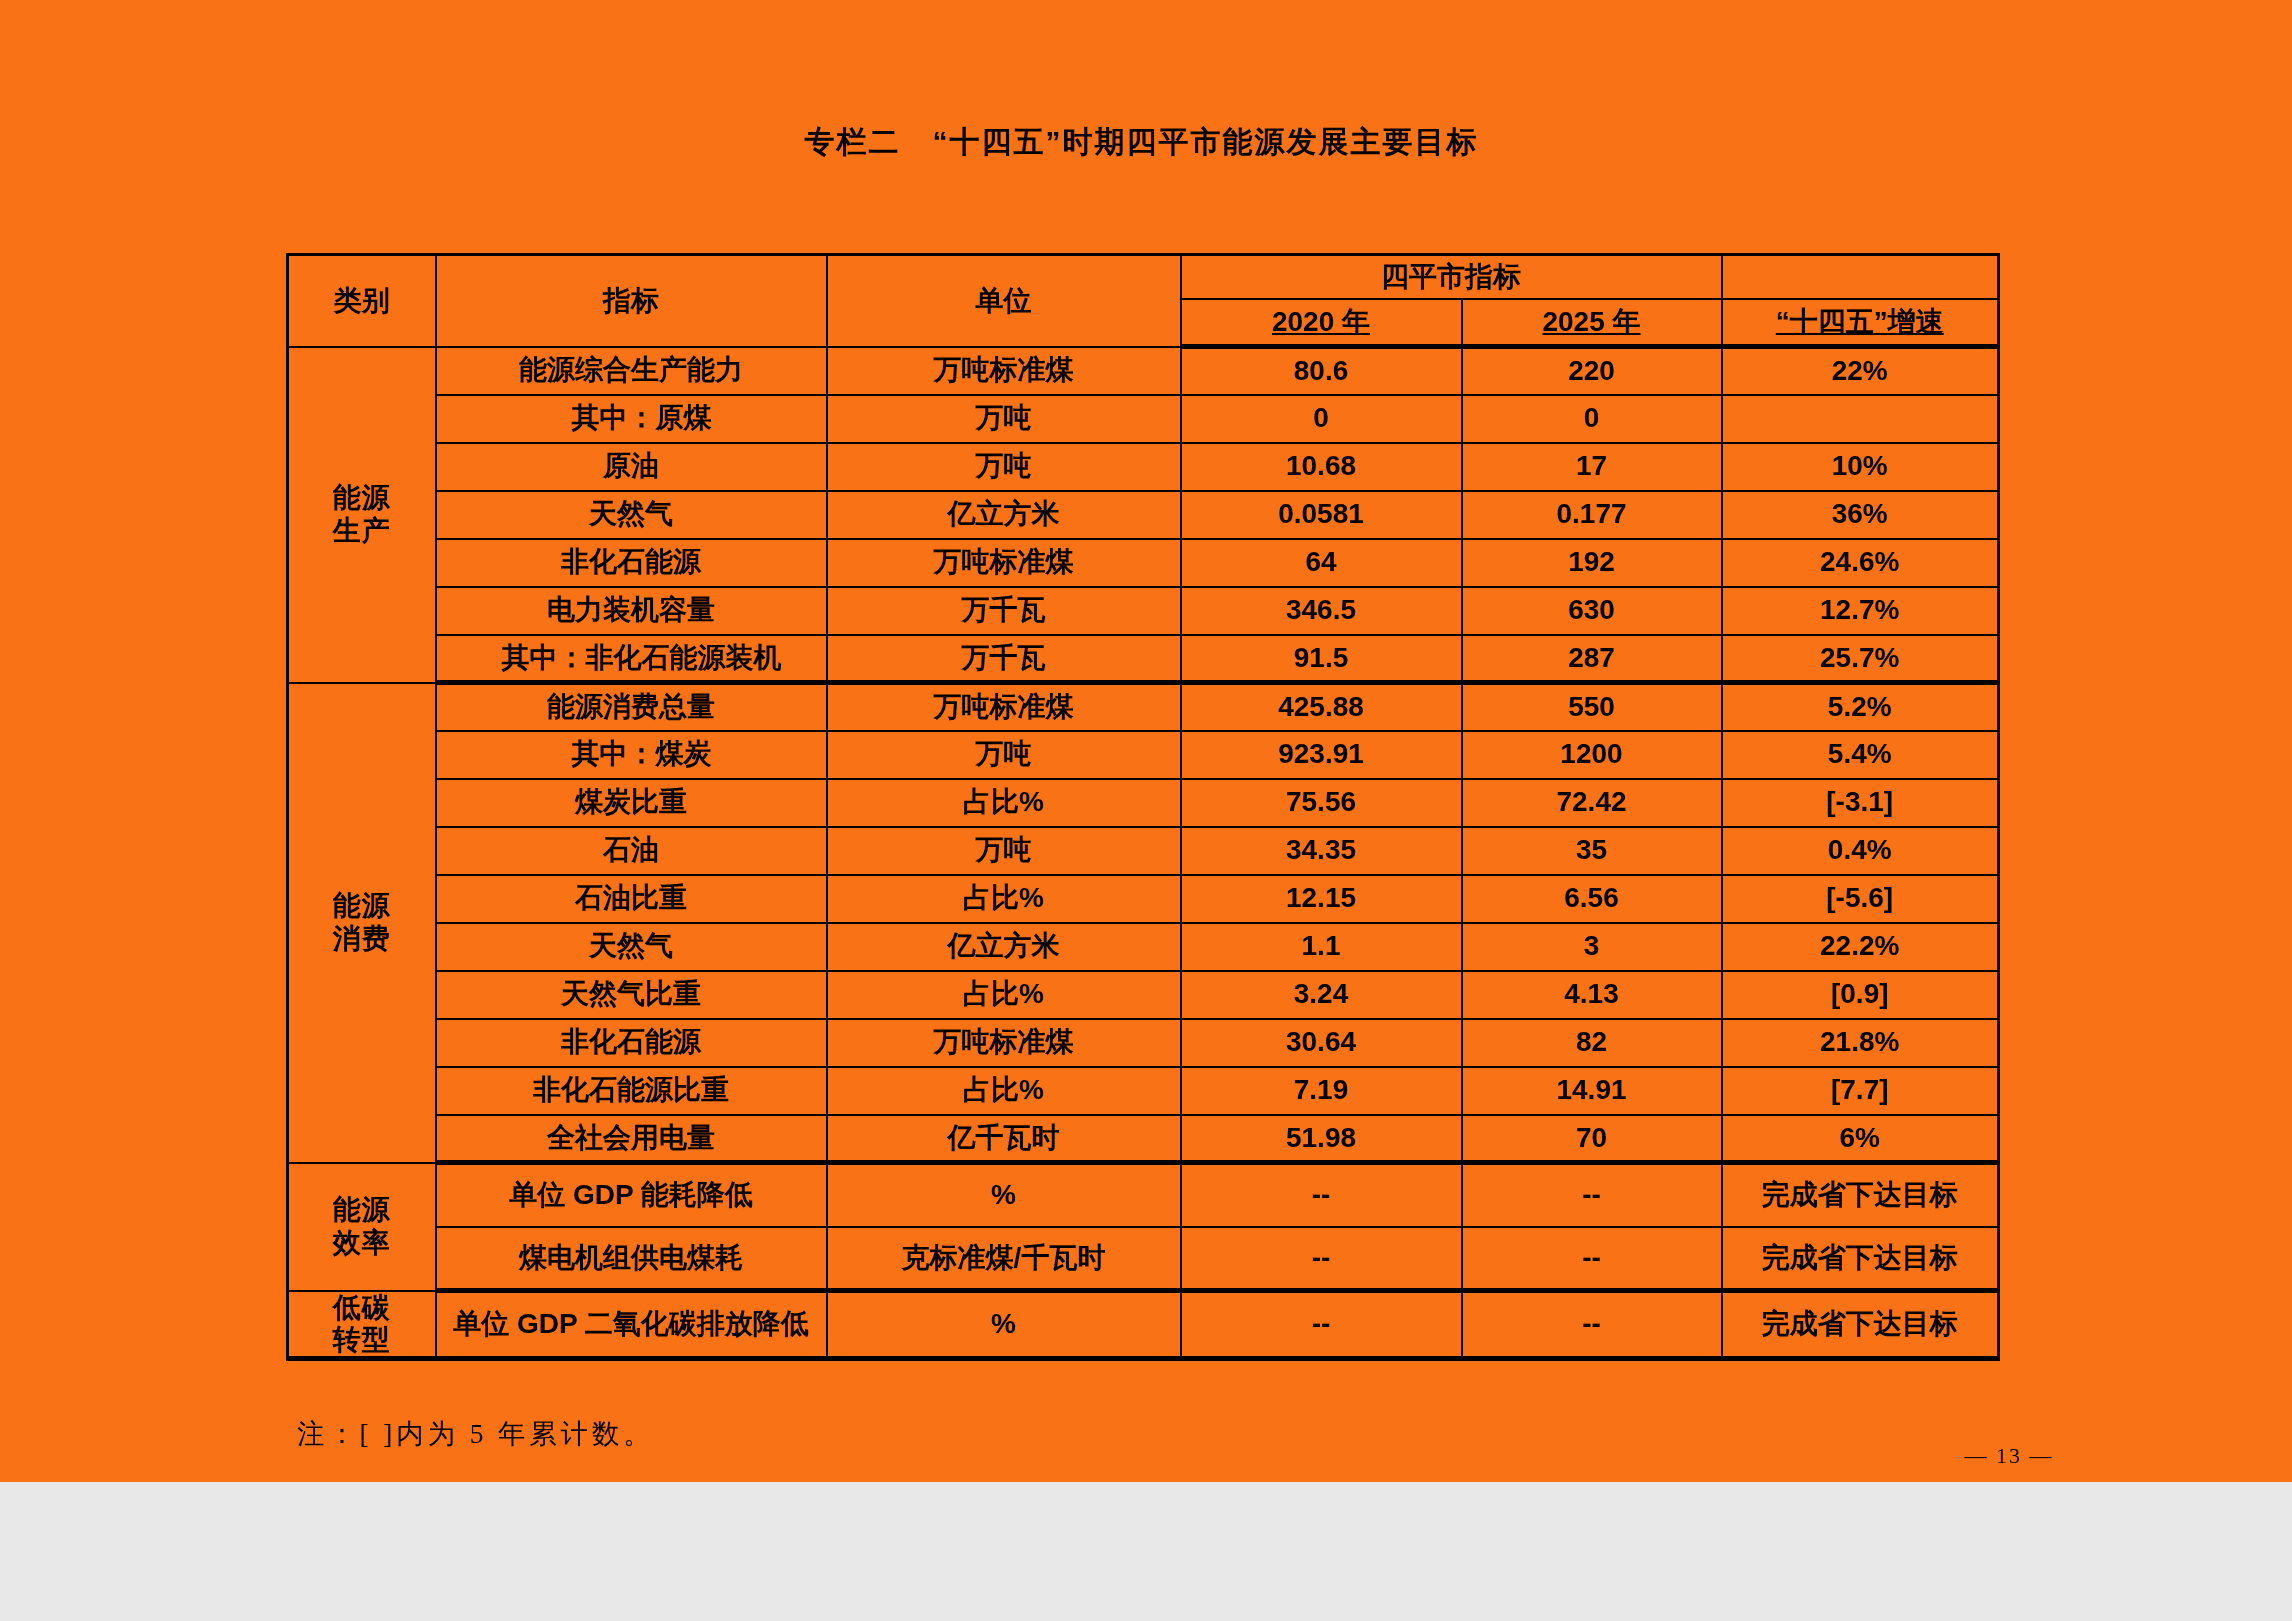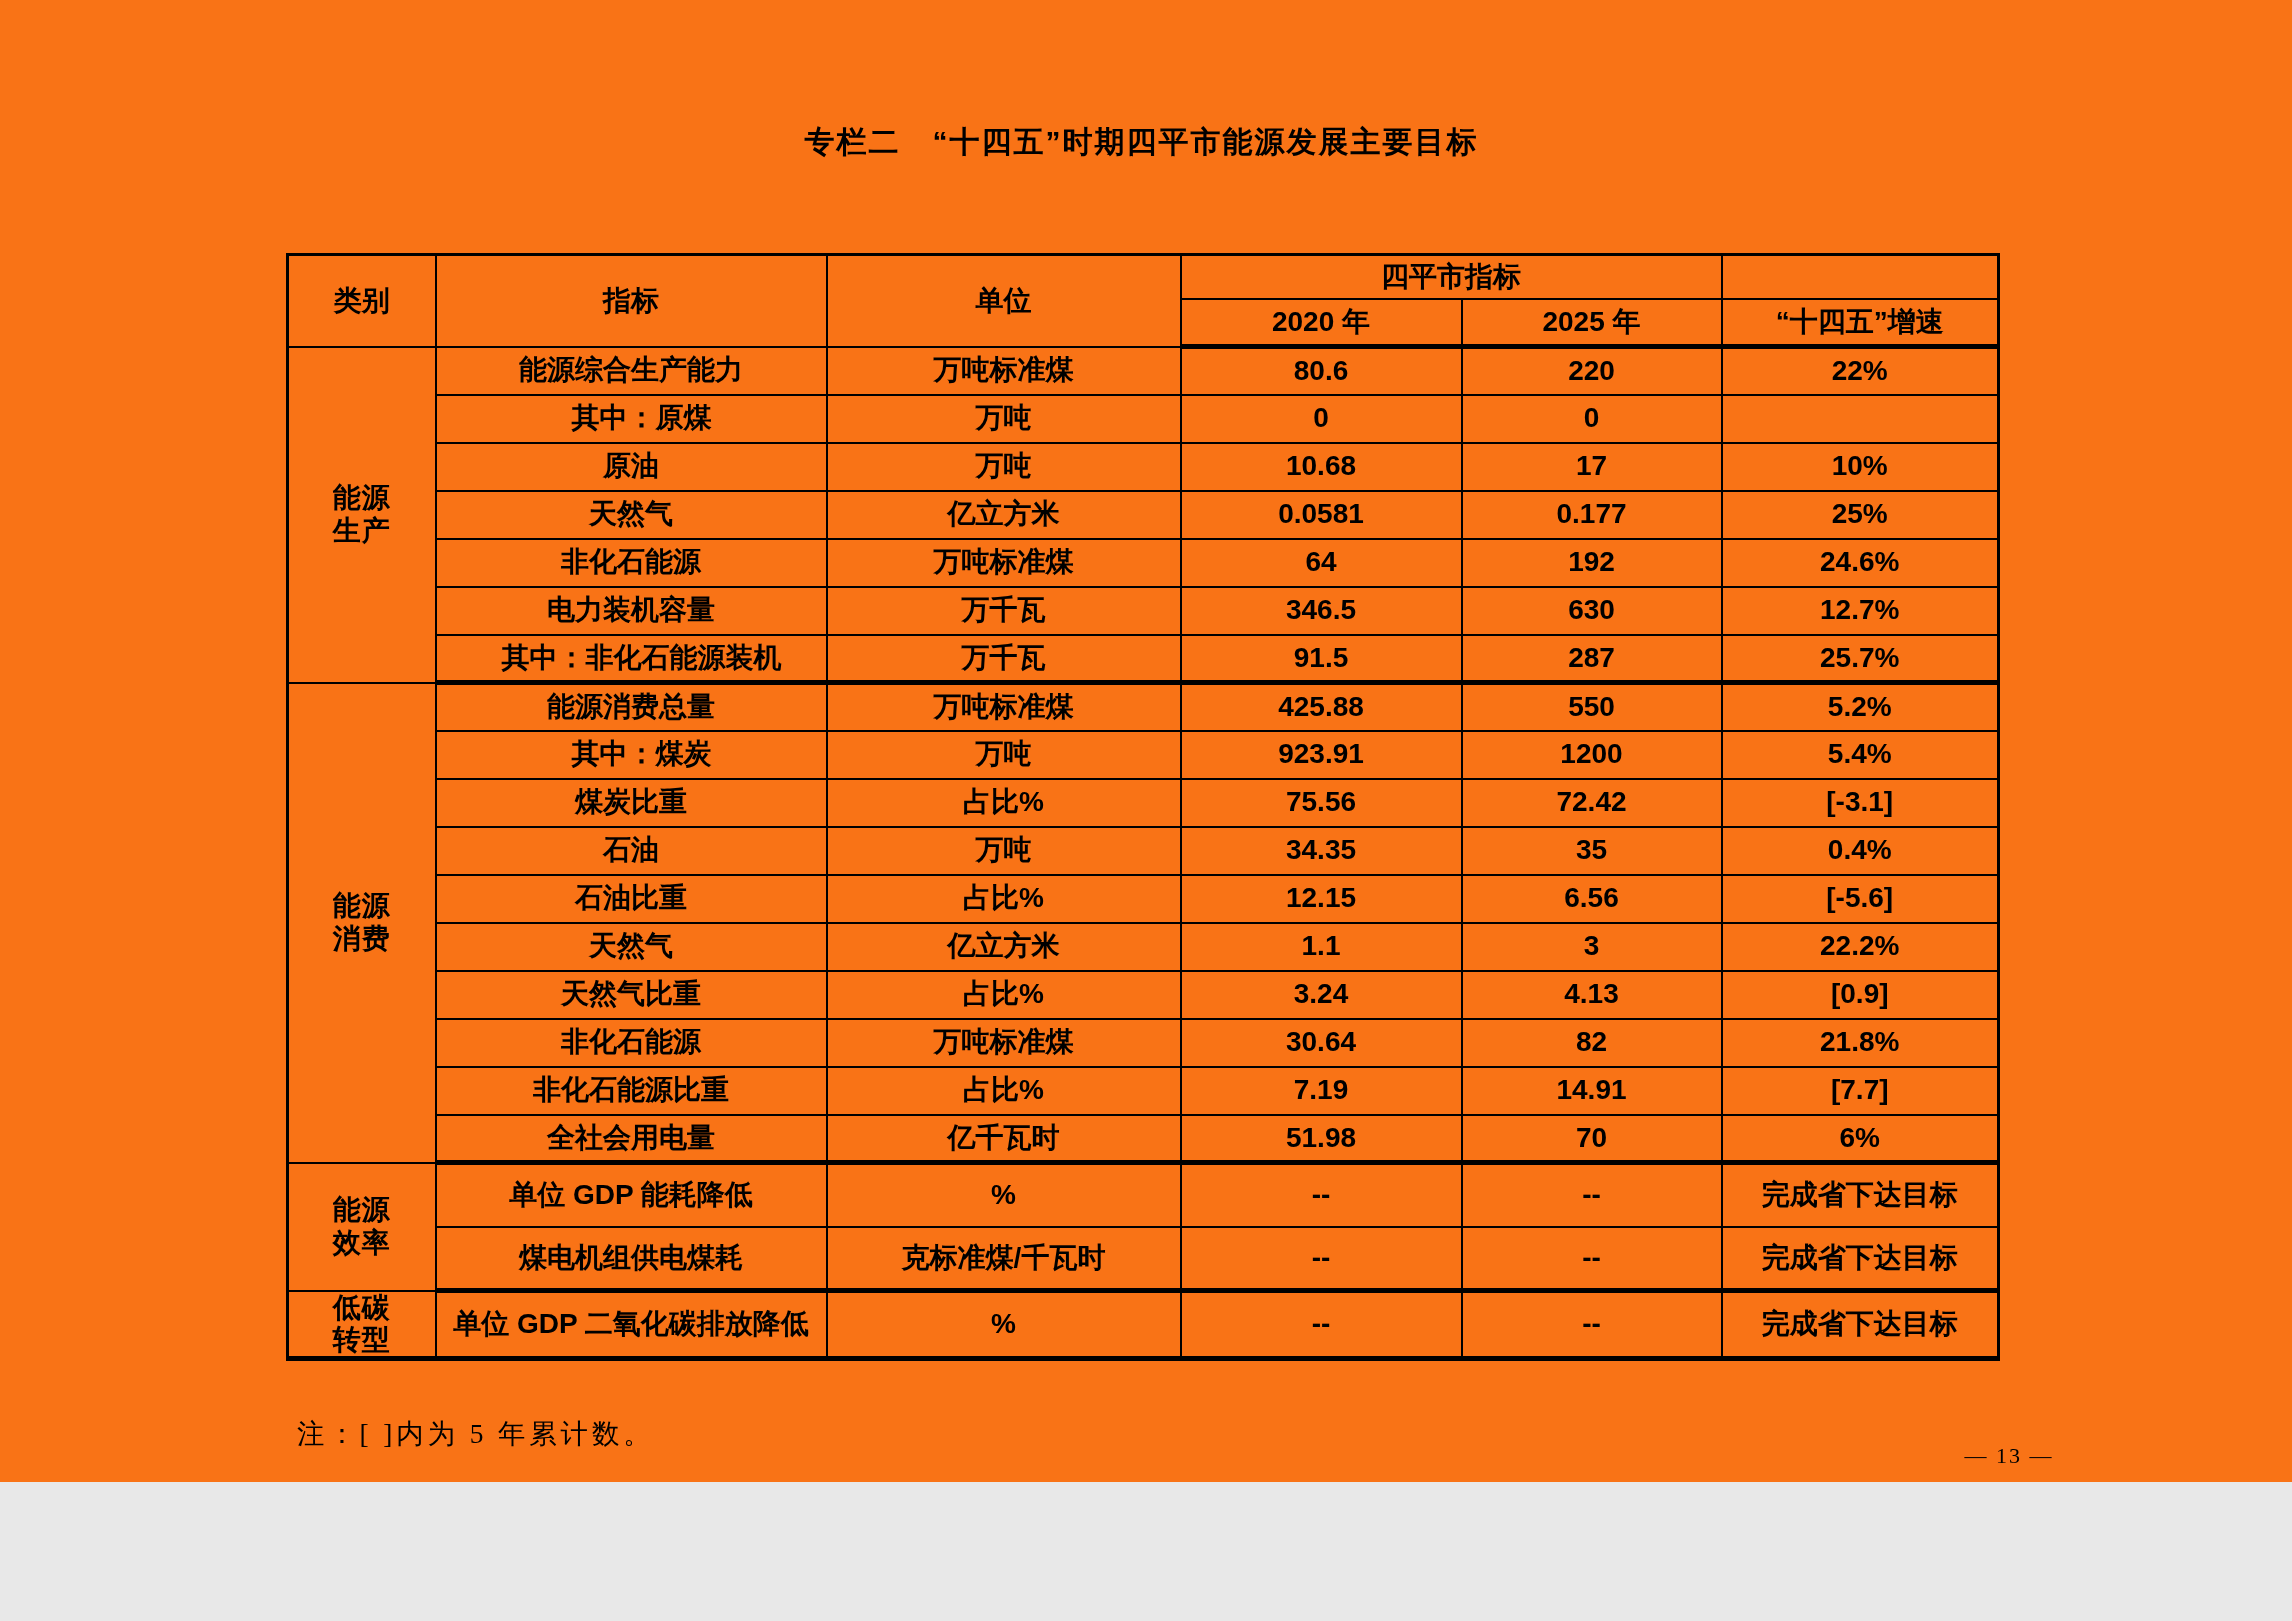--- a/index.html
+++ b/index.html
@@ -26,21 +26,21 @@
   table.targets th,table.targets td{
     border:2.9px solid #000;
     padding:0;
     text-align:center;vertical-align:middle;
     font-size:28px;font-weight:bold;
     line-height:1.15;
     overflow:hidden;
   }
   tr.h1{height:44px;}
   tr.h2{height:48px;}
-  tr.h2 th{border-bottom:5.9px solid #000;}
+  tr.h2 th{border-bottom:5.9px solid #000;text-decoration:underline;}
   th.mid{border-bottom:3.9px solid #000;}
   tr.r-std{height:48px;}
   tr.r-eff{height:64px;}
   tr.r-last{height:65px;}
   tr.section-end td{border-bottom:5.9px solid #000;margin-top:38px;}
   td.cat{font-size:28px;letter-spacing:1px;line-height:1.25;}
   td.ind{text-align:left;padding-left:12.7px;padding-right:7.8px;}
   td.ind.indent{padding-left:21px;}
   td.growth-cn{font-size:23.5px;}
   .note{
@@ -109,21 +109,21 @@
           <td class="unit">万吨</td>
           <td class="val">10.68</td>
           <td class="val">17</td>
           <td class="growth">10%</td>
         </tr>
         <tr class="r-std">
           <td class="ind">天然气</td>
           <td class="unit">亿立方米</td>
           <td class="val">0.0581</td>
           <td class="val">0.177</td>
-          <td class="growth">25%</td>
+          <td class="growth">36%</td>
         </tr>
         <tr class="r-std">
           <td class="ind">非化石能源</td>
           <td class="unit">万吨标准煤</td>
           <td class="val">64</td>
           <td class="val">192</td>
           <td class="growth">24.6%</td>
         </tr>
         <tr class="r-std">
           <td class="ind">电力装机容量</td>

